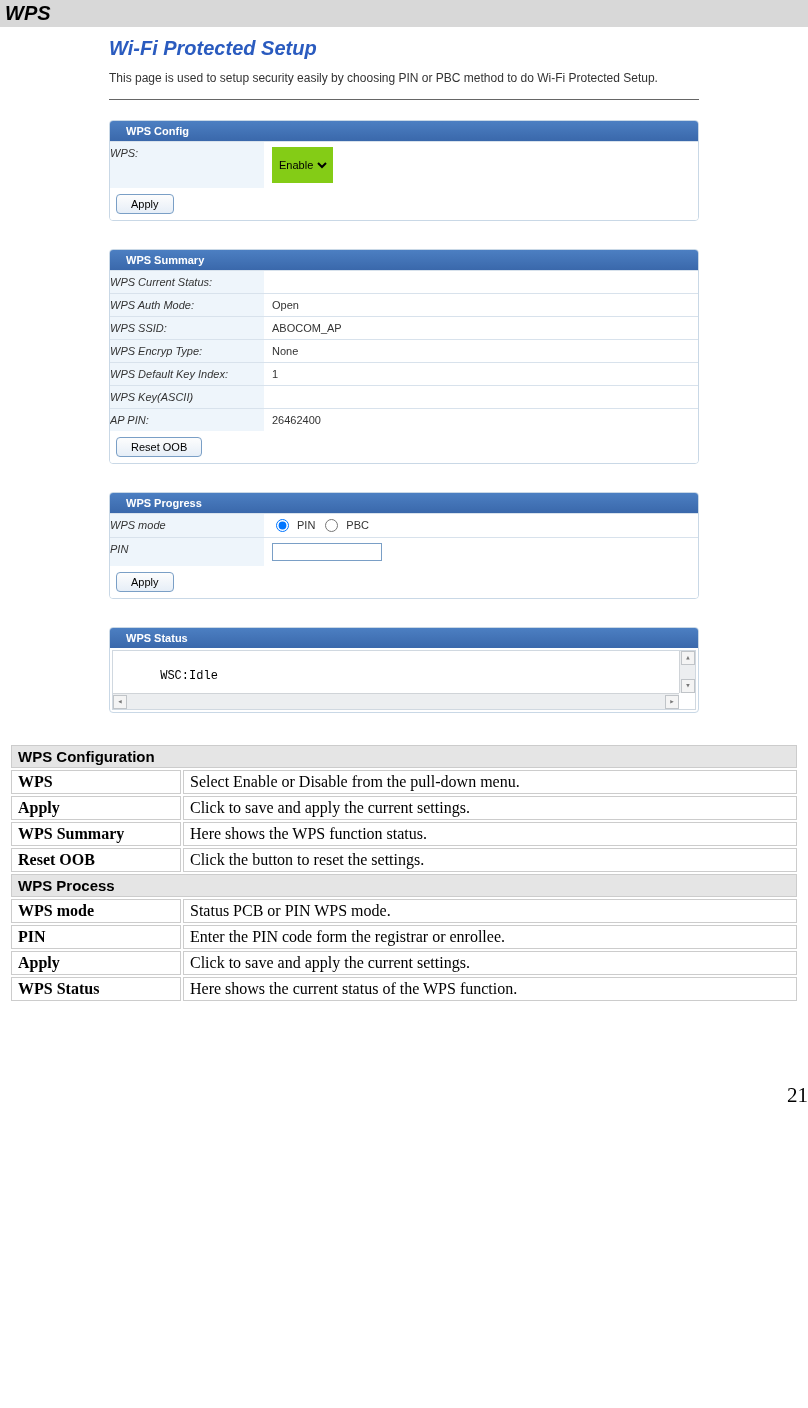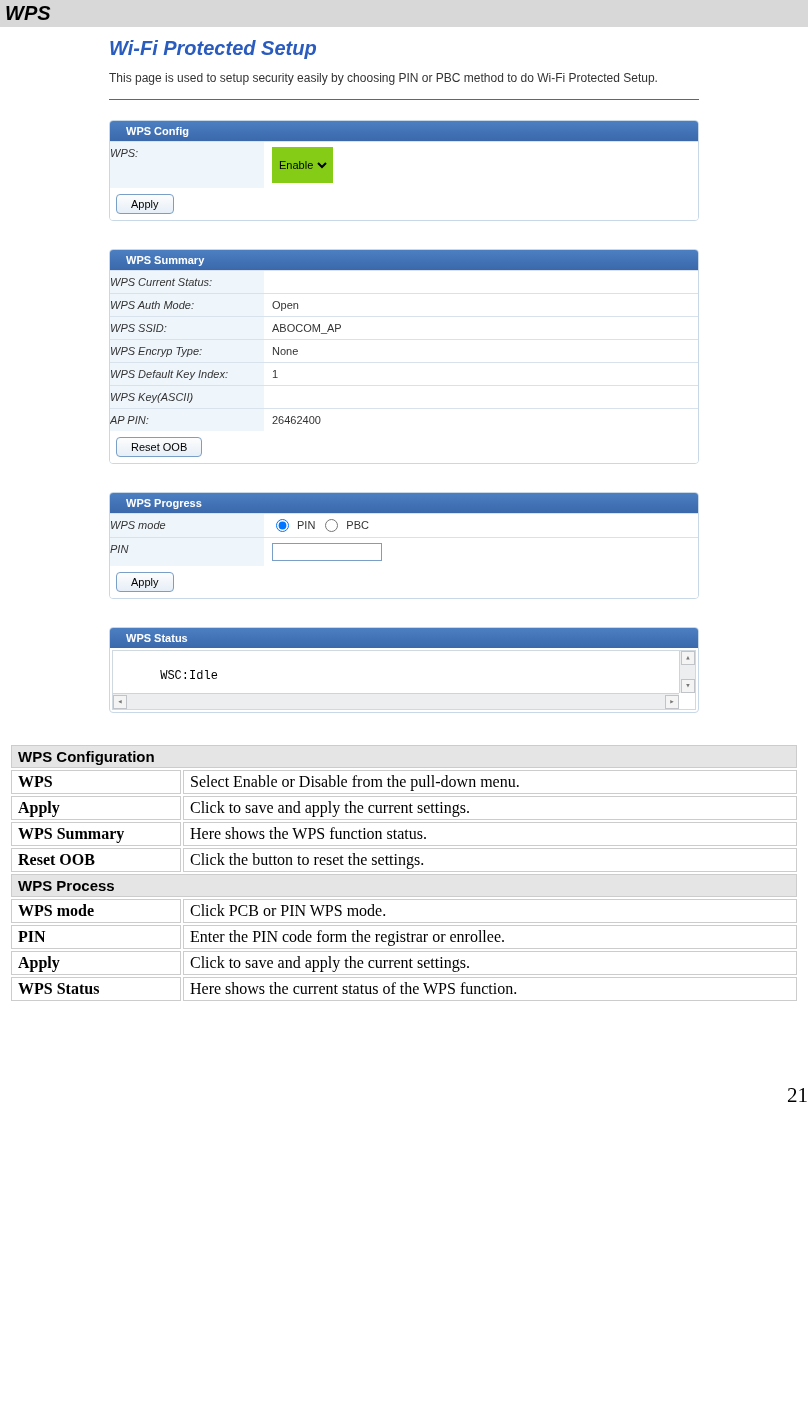--- a/index.html
+++ b/index.html
@@ -296,21 +296,21 @@
       </tr>
   <tr>
         <td class="desc-key">Reset OOB</td>
         <td>Click the button to reset the settings.</td>
       </tr>
   <tr>
         <td colspan="2" class="desc-section-head">WPS Process</td>
       </tr>
   <tr>
         <td class="desc-key">WPS mode</td>
-        <td>Click PCB or PIN WPS mode.</td>
+        <td>Status PCB or PIN WPS mode.</td>
       </tr>
   <tr>
         <td class="desc-key">PIN</td>
         <td>Enter the PIN code form the registrar or enrollee.</td>
       </tr>
   <tr>
         <td class="desc-key">Apply</td>
         <td>Click to save and apply the current settings.</td>
       </tr>
   <tr>

